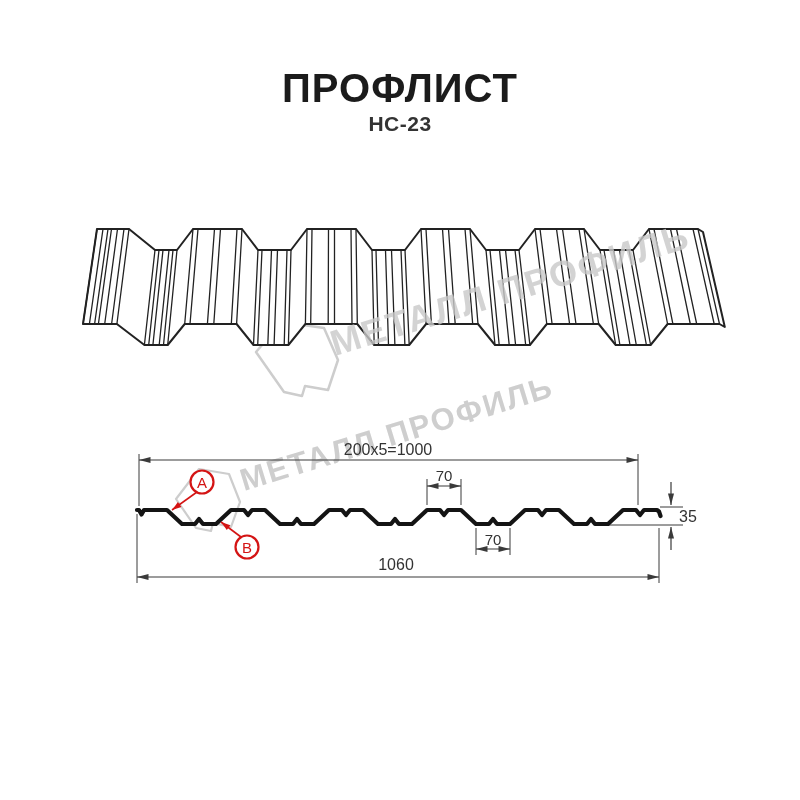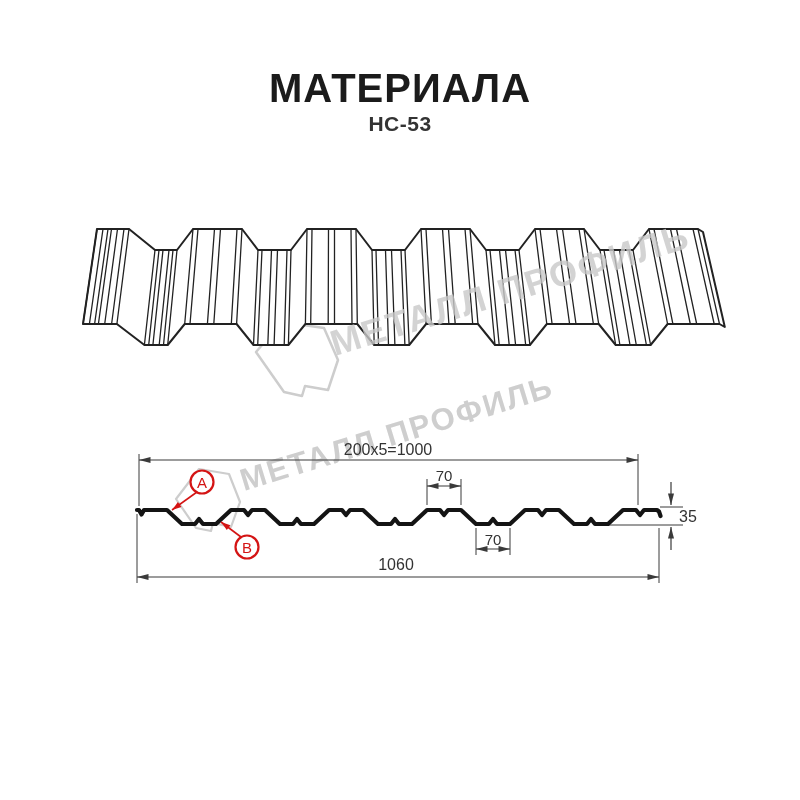--- a/index.html
+++ b/index.html
@@ -15,22 +15,22 @@
   .dimtxt{font-family:"Liberation Sans",sans-serif;font-size:16px;fill:#333;}
   .dimtxt-s{font-family:"Liberation Sans",sans-serif;font-size:15px;fill:#333;}
   .redtxt{font-family:"Liberation Sans",sans-serif;font-size:15px;fill:#d41414;}
   .wm{font-family:"Liberation Sans",sans-serif;font-weight:bold;fill:#c9c9c9;letter-spacing:2px;}
 </style>
 </head>
 <body>
 
 <div class="page">
 
-  <div class="title">МАТЕРИАЛА</div>
-  <div class="subtitle">НС-53</div>
+  <div class="title">ПРОФЛИСТ</div>
+  <div class="subtitle">НС-23</div>
 
   <svg width="800" height="800" viewBox="0 0 800 800">
     <defs>
       <marker id="arr" markerWidth="14" markerHeight="10" refX="12.5" refY="4" orient="auto-start-reverse" markerUnits="userSpaceOnUse">
         <path d="M1,1 L12.5,4 L1,7 Z" fill="#3a3a3a"></path>
       </marker>
       <marker id="arrR" markerWidth="12" markerHeight="9" refX="10.5" refY="3.5" orient="auto-start-reverse" markerUnits="userSpaceOnUse">
         <path d="M1,0.5 L10.5,3.5 L1,6.5 Z" fill="#d41414"></path>
       </marker>
     </defs>

